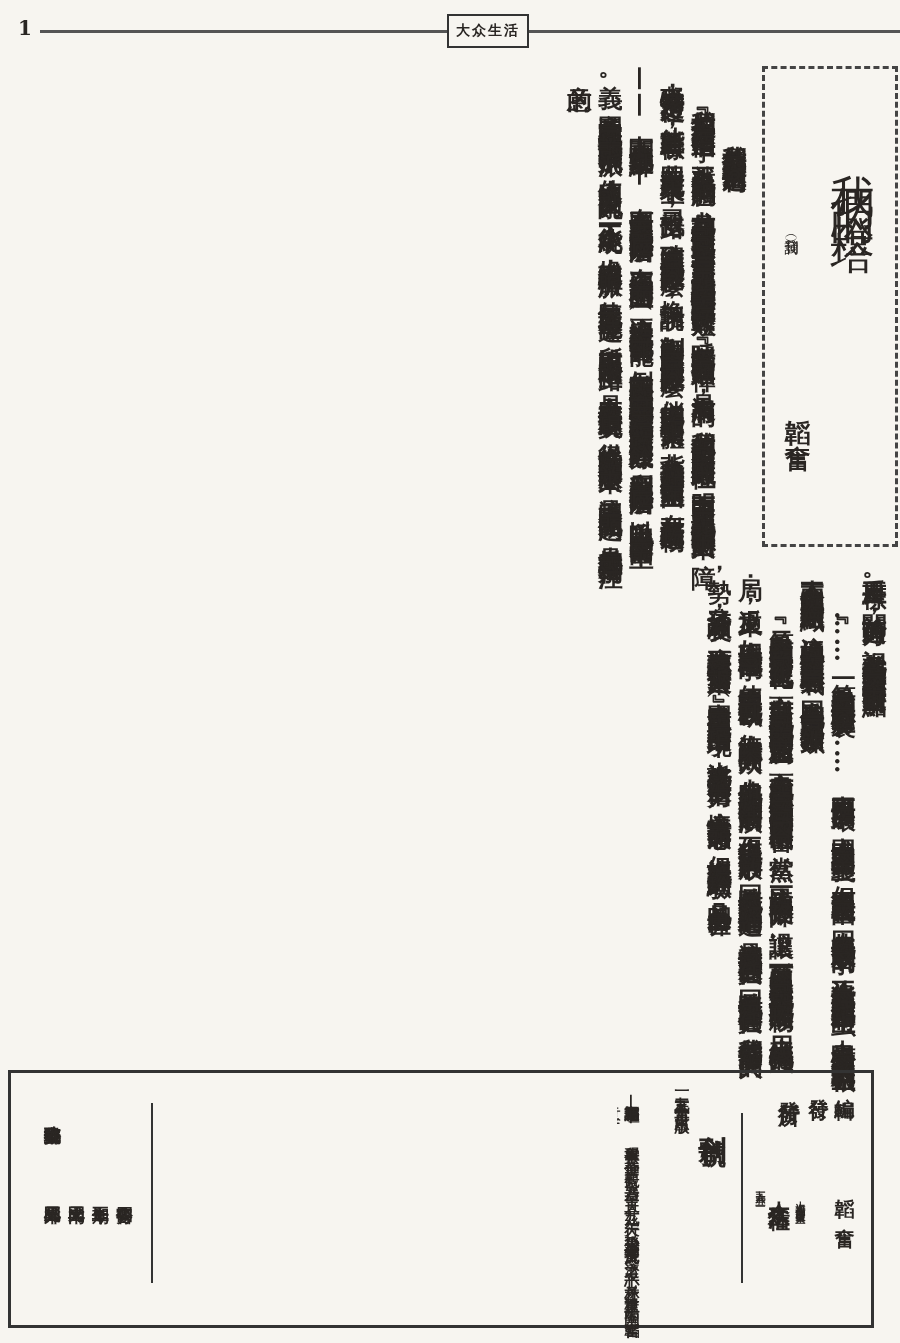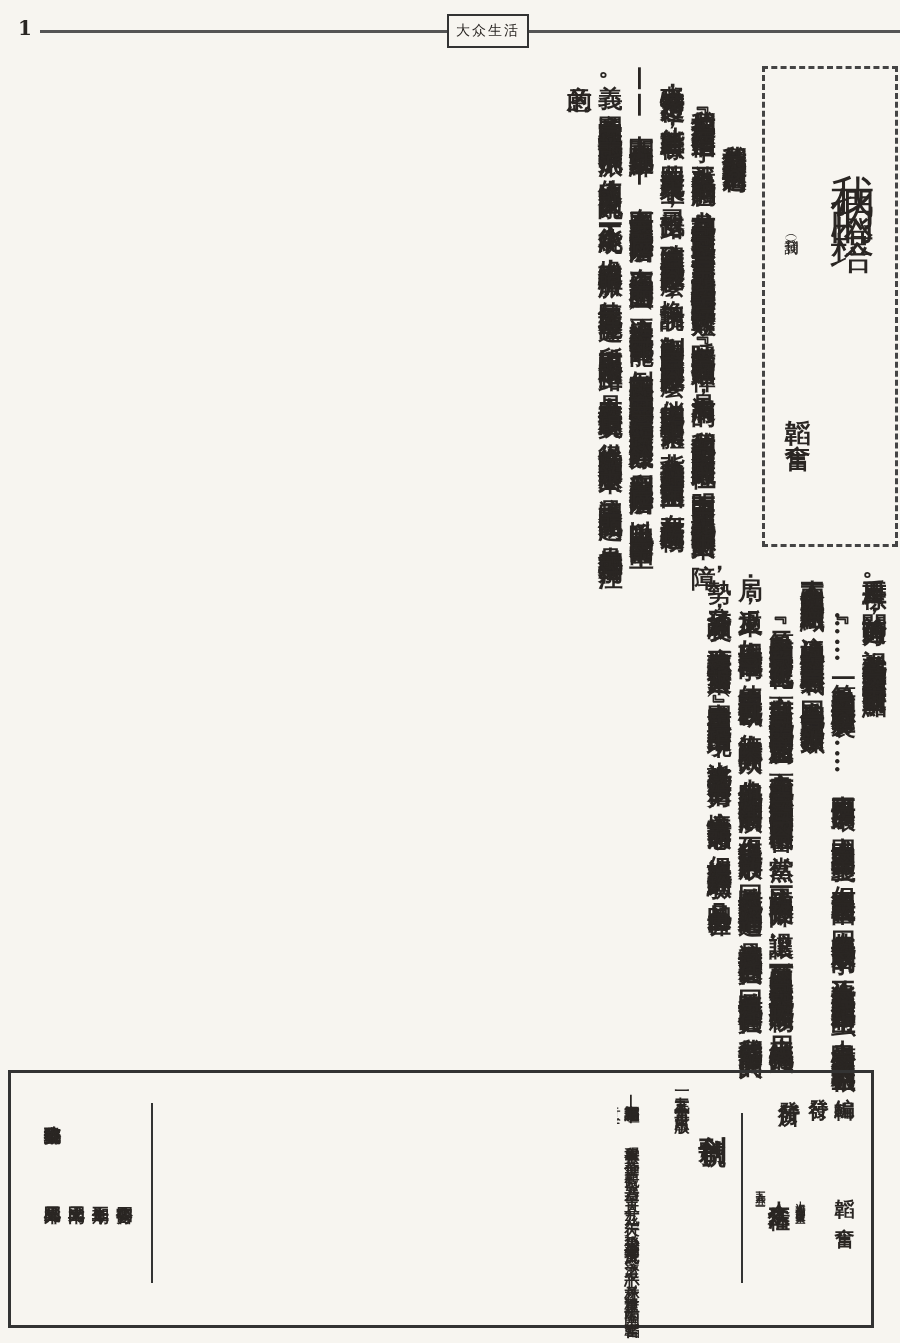--- a/index.html
+++ b/index.html
@@ -1,21 +1,21 @@
 <!DOCTYPE html>
 <html><head>
 <meta charset="utf-8">
 <style>
   html,body{margin:0;padding:0;}
   body{width:900px;height:1343px;background:#f7f5f0;position:relative;overflow:hidden;
        font-family:"DejaVu Serif","Liberation Serif",serif;color:#2a2623;}
   .page-num{position:absolute;left:18px;top:16px;font-size:20px;font-weight:bold;}
   .header-rule{position:absolute;left:40px;right:0;top:30px;height:3px;background:#555;}
   .masthead-badge{position:absolute;left:447px;top:14px;width:78px;height:30px;border:2px solid #333;
-       background:#f7f5f0;display:flex;align-items:center;justify-content:center;font-size:14px;font-weight:normal;letter-spacing:2px;direction:rtl;text-align:right;}
+       background:#f7f5f0;display:flex;align-items:center;justify-content:center;font-size:14px;font-weight:bold;letter-spacing:2px;direction:rtl;text-align:right;}
   .vcol{writing-mode:vertical-rl;white-space:nowrap;line-height:1;}
   .text-block{position:absolute;writing-mode:vertical-rl;font-size:24.5px;line-height:31px;letter-spacing:2px;font-weight:bold;}
   .text-block p{margin:0;}
   .title-box{position:absolute;left:762px;top:66px;width:130px;height:475px;border:3px dashed #444;}
   .title-main{position:absolute;right:20px;top:70px;font-size:44px;letter-spacing:14px;font-weight:normal;}
   .title-sub{position:absolute;left:20px;top:160px;font-size:14px;}
   .title-author{position:absolute;left:20px;top:330px;font-size:26px;letter-spacing:26px;font-weight:bold;}
   .bottom-box{position:absolute;left:8px;top:1070px;width:860px;height:252px;border:3px solid #333;}
   .bb-col{position:absolute;top:10px;writing-mode:vertical-rl;white-space:nowrap;font-size:17px;letter-spacing:2px;font-weight:bold;}
   .divider-v{position:absolute;width:2px;background:#333;}

